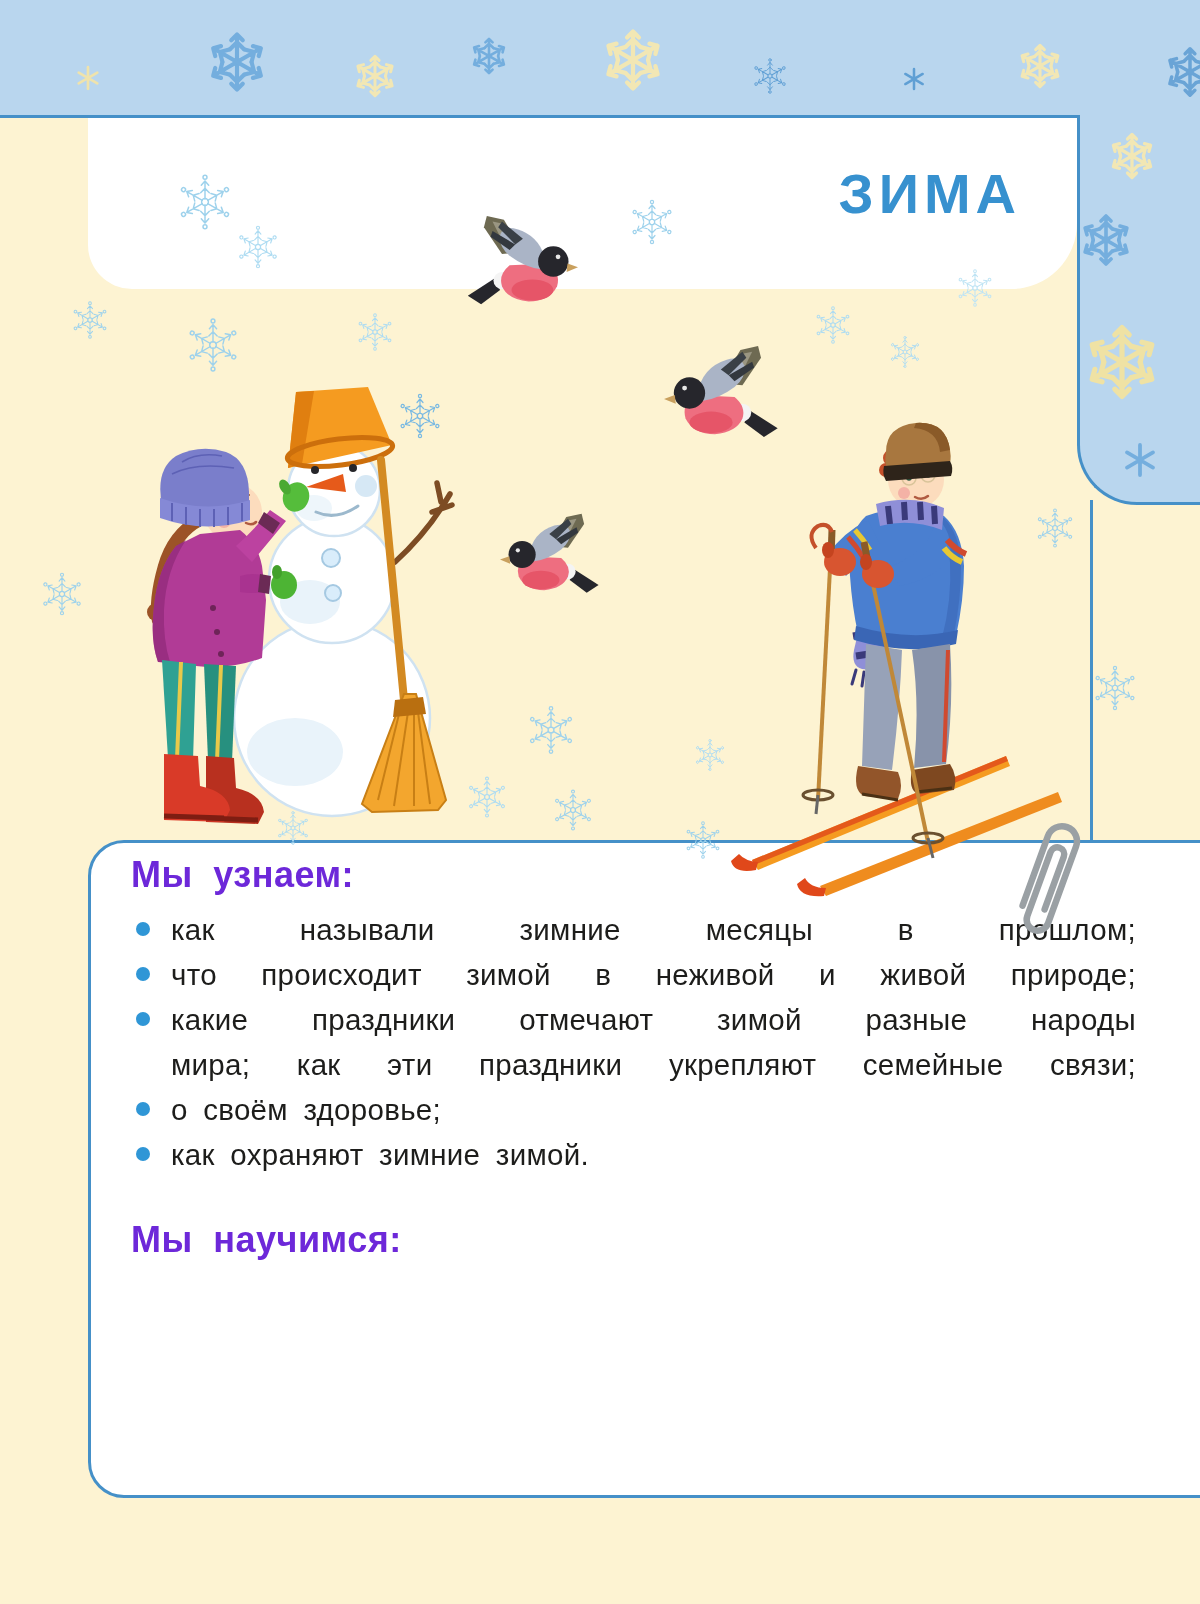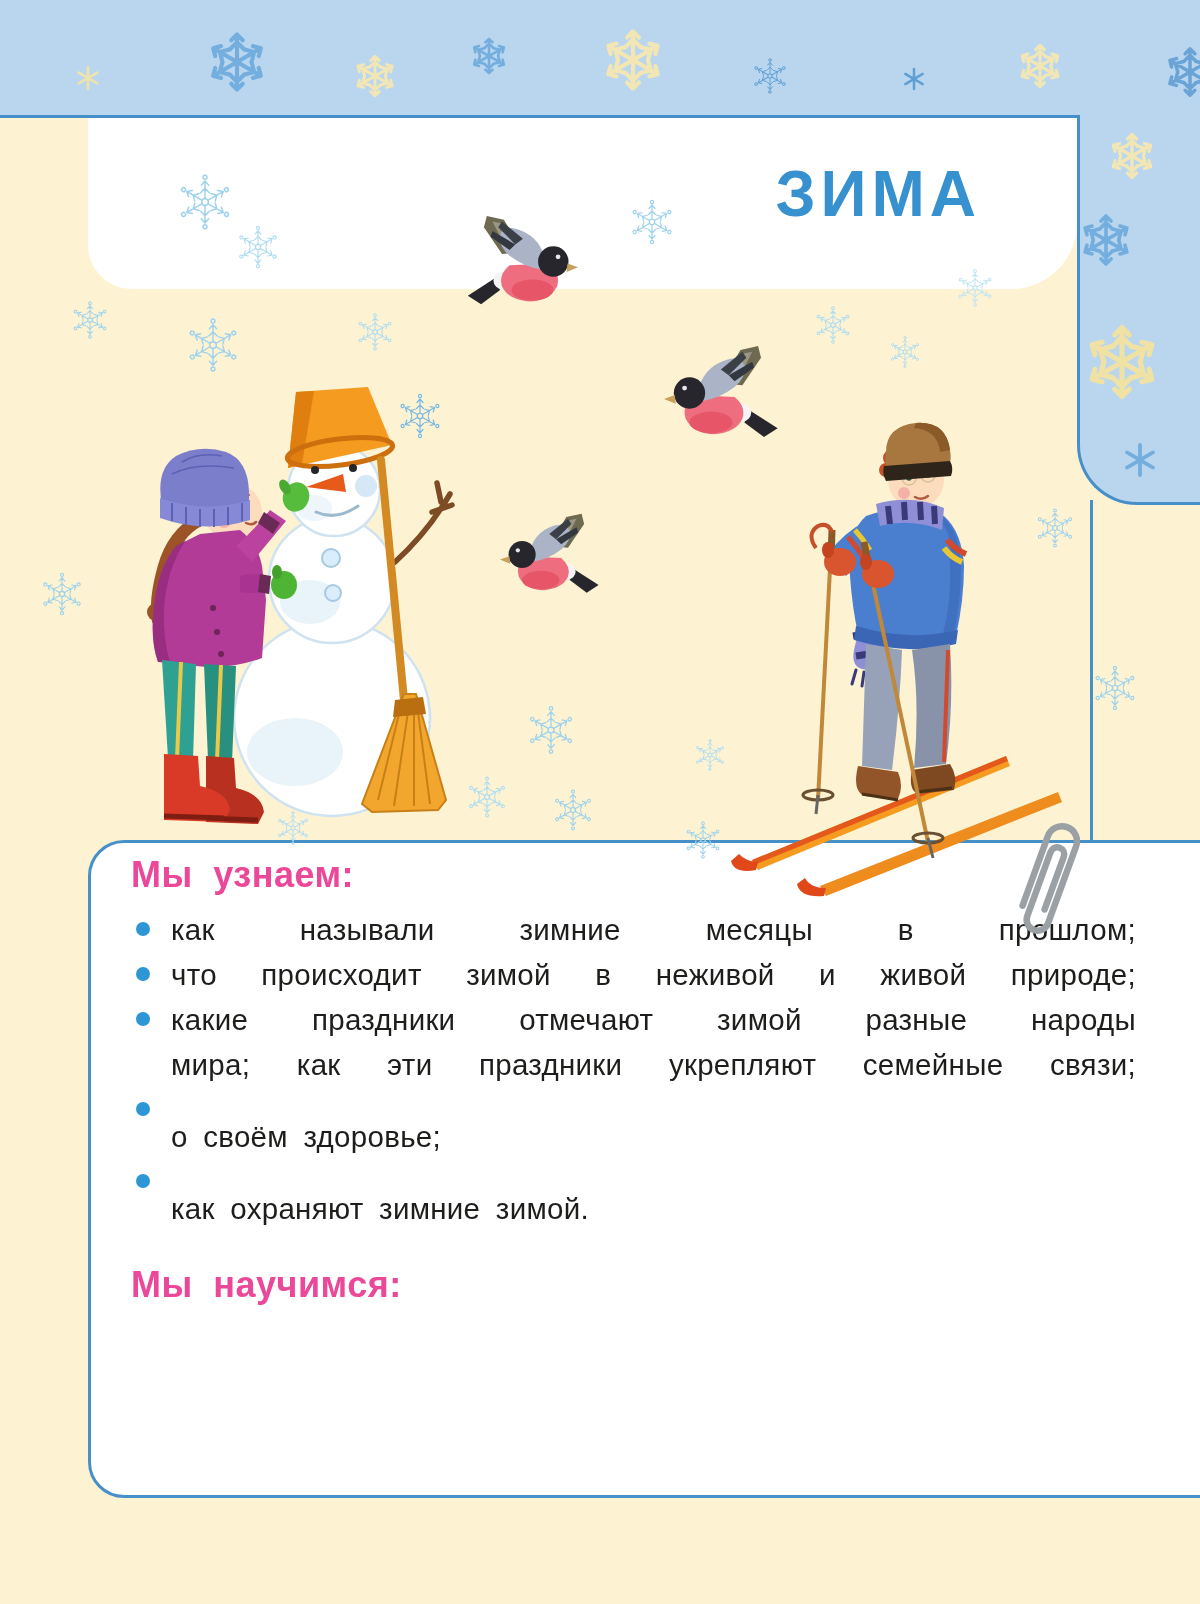--- a/index.html
+++ b/index.html
@@ -14,37 +14,37 @@
     position:absolute; left:1077px; top:115px; width:123px; height:390px;
     background:#b9d6ee; border-left:3px solid #4590c8; border-bottom:3px solid #4590c8;
     border-bottom-left-radius:60px; box-sizing:border-box;
   }
   .illu-right-border { position:absolute; left:1090px; top:500px; width:3px; height:342px; background:#4590c8; }
   .title-box {
     position:absolute; left:88px; top:118px; width:989px; height:171px; background:#ffffff;
     border-bottom-left-radius:44px; border-bottom-right-radius:66px; z-index:1;
   }
   .page-title {
-    position:absolute; left:676px; top:148px; width:305px; text-align:right;
-    font-size:64px; line-height:92px; font-weight:bold; color:#3791cf; letter-spacing:5px; z-index:3;
+    position:absolute; left:716px; top:148px; width:305px; text-align:right;
+    font-size:56px; line-height:92px; font-weight:bold; color:#3791cf; letter-spacing:5px; z-index:3;
   }
   .text-box {
     position:absolute; left:88px; top:840px; width:1156px; height:658px; background:#ffffff;
     border:3px solid #4590c8; border-radius:36px; box-sizing:border-box; z-index:2;
   }
   .tb-content { padding:10px 0 0 40px; width:1005px; }
-  .sec-h { font-size:36px; font-weight:bold; color:#ec4899; line-height:44px; word-spacing:10px; letter-spacing:.5px; }
-  .skills-h { margin-top:32px; }
+  .sec-h { font-size:36px; font-weight:bold; color:#6d28d9; line-height:44px; word-spacing:10px; letter-spacing:.5px; }
+  .skills-h { margin-top:41px; }
   .list { margin-top:10px; }
   .item { display:flex; }
   .bullet { width:14px; height:14px; border-radius:50%; background:#2f96d6; margin:15px 21px 0 5px; flex:none; }
   .lines { flex:1; }
   .ln { font-size:29.5px; line-height:45px; color:#1d1d1b; letter-spacing:.3px; }
   .stretch { text-align:justify; text-align-last:justify; }
-  .plain { word-spacing:7px;margin-top:27px; }
+  .plain { word-spacing:7px; }
   .para { margin-top:12px; }
   .scene { position:absolute; left:0; top:0; width:1200px; height:980px; z-index:5; pointer-events:none; }
 </style>
 </head>
 <body>
 
 <div class="band"></div>
 <div class="band-border"></div>
 <div class="right-panel"></div>
 <div class="illu-right-border"></div>

